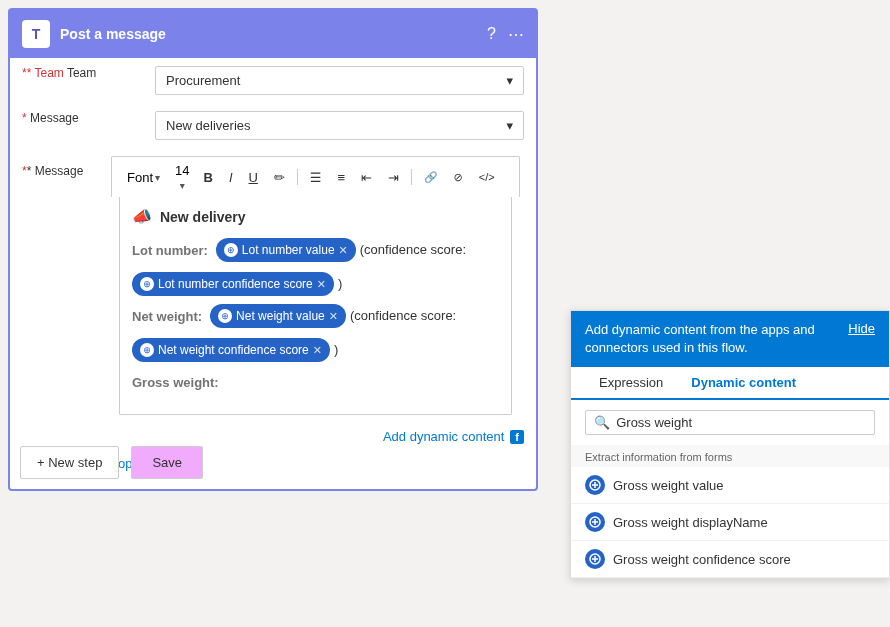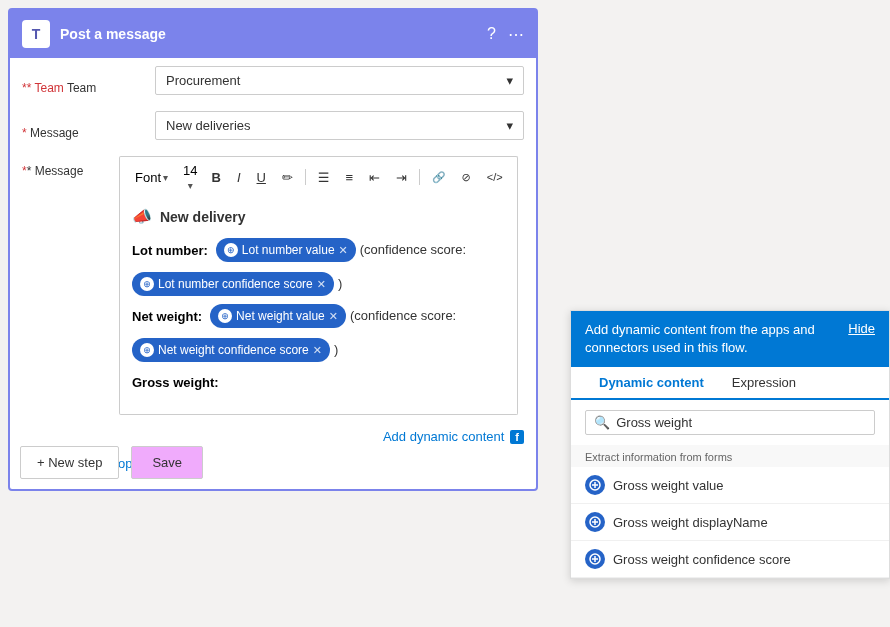--- a/index.html
+++ b/index.html
@@ -56,21 +56,21 @@
     .card-header-icons {
       display: flex;
       gap: 12px;
       color: #fff;
       font-size: 16px;
     }
 
     
     .form-row {
       display: flex;
-      align-items: flex-end;
+      align-items: flex-start;
       padding: 8px 12px;
       gap: 10px;
     }
 
     .form-label {
       width: 75px;
       font-size: 12px;
       color: #333;
       flex-shrink: 0;
     }
@@ -103,21 +103,21 @@
 
     
     .toolbar {
       display: flex;
       align-items: center;
       border: 1px solid #ccc;
       border-bottom: none;
       padding: 4px 8px;
       gap: 4px;
       background: #fff;
-      margin: 0 12px;
+      margin: 0 4px;
       border-radius: 2px 2px 0 0;
     }
 
     .toolbar-font {
       display: flex;
       align-items: center;
       gap: 2px;
       padding: 2px 6px;
       border: 1px solid transparent;
       font-size: 13px;
@@ -189,21 +189,21 @@
       display: flex;
       align-items: flex-start;
       margin-bottom: 8px;
       flex-wrap: wrap;
       gap: 4px;
     }
 
     .field-label-text {
       font-size: 13px;
       font-weight: 600;
-      color: #000000;
+      color: #737373;
       margin-right: 4px;
       line-height: 26px;
     }
 
     .token {
       display: inline-flex;
       align-items: center;
       background: #2563c7;
       color: #fff;
       border-radius: 12px;
@@ -576,25 +576,25 @@
   <button class="btn-save">Save</button>
 </div>
 
 <div class="dynamic-panel">
   <div class="dynamic-panel-header">
     <span class="dynamic-panel-header-text">Add dynamic content from the apps and connectors used in this flow.</span>
     <span class="hide-btn">Hide</span>
   </div>
 
   <div class="dynamic-tabs">
+    <div class="dynamic-tab">
+      <span>Expression</span>
+    </div>
     <div class="dynamic-tab active">
       <span>Dynamic content</span>
-    </div>
-    <div class="dynamic-tab">
-      <span>Expression</span>
     </div>
   </div>
 
   <div class="search-box">
     <span class="search-icon-el">🔍</span>
     <input class="search-input" type="text" value="Gross weight" placeholder="Gross weight" style="">
   </div>
 
   <div class="dynamic-section-label">Extract information from forms</div>
 

